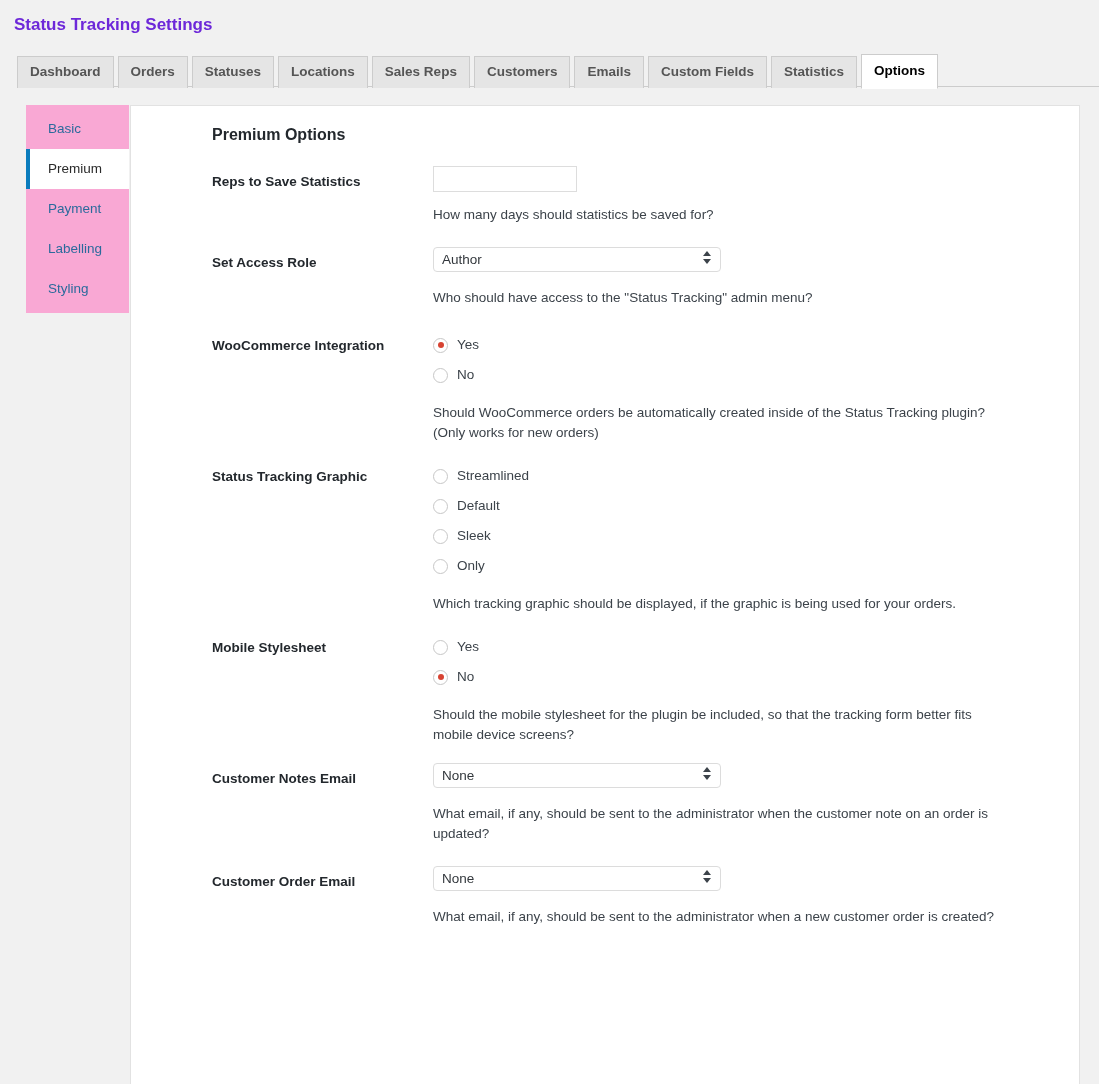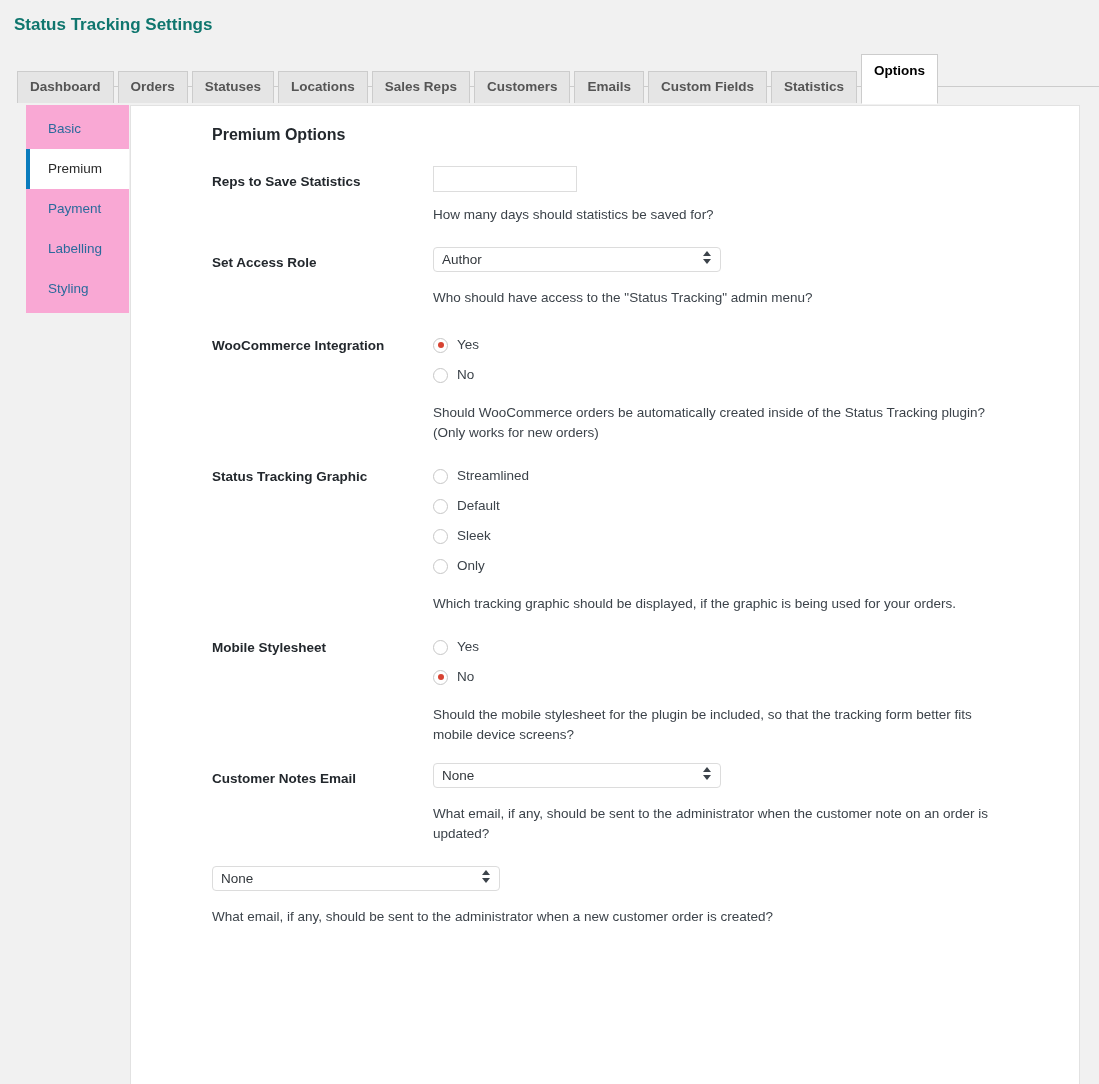--- a/index.html
+++ b/index.html
@@ -14,21 +14,21 @@
     font-size: 13px;
     color: #444;
     -webkit-font-smoothing: antialiased;
     overflow: hidden;
   }
 
   
   .page-title {
     font-size: 17px;
     font-weight: bold;
-    color: #0f766e;
+    color: #6d28d9;
     padding: 12px 0 0 14px;
     margin: 0;
     line-height: 26px;
   }
 
   
   .nav-tabs {
     position: relative;
     margin: 16px 0 0 17px;
     height: 33px;
@@ -53,21 +53,21 @@
     font-size: 13.5px;
     font-weight: bold;
     font-family: "Liberation Sans", sans-serif;
     text-decoration: none;
     cursor: pointer;
   }
   .nav-tab.active {
     background: #fff;
     border-bottom: 1px solid #fff;
     color: #000;
-    height: 50px;
+    height: 35px;
     line-height: 32px;
     margin-bottom: -1px;
     position: relative;
     z-index: 2;
   }
 
   
   .layout {
     position: relative;
     margin: 18px 0 0 0;
@@ -382,20 +382,21 @@
             <span class="select-arrows">
                 <i class="up"></i>
                 <i class="down"></i>
               </span>
           </div>
           <div class="desc">What email, if any, should be sent to the administrator when the customer note on an order is updated?</div>
         </div>
       </div>
 
       <div class="frow tight">
+        <div class="frow-label">Customer Order Email</div>
         <div class="frow-field">
           <div class="select-wrap">
             <div class="select-box">None</div>
             <span class="select-arrows">
                 <i class="up"></i>
                 <i class="down"></i>
               </span>
           </div>
           <div class="desc">What email, if any, should be sent to the administrator when a new customer order is created?</div>
         </div>

